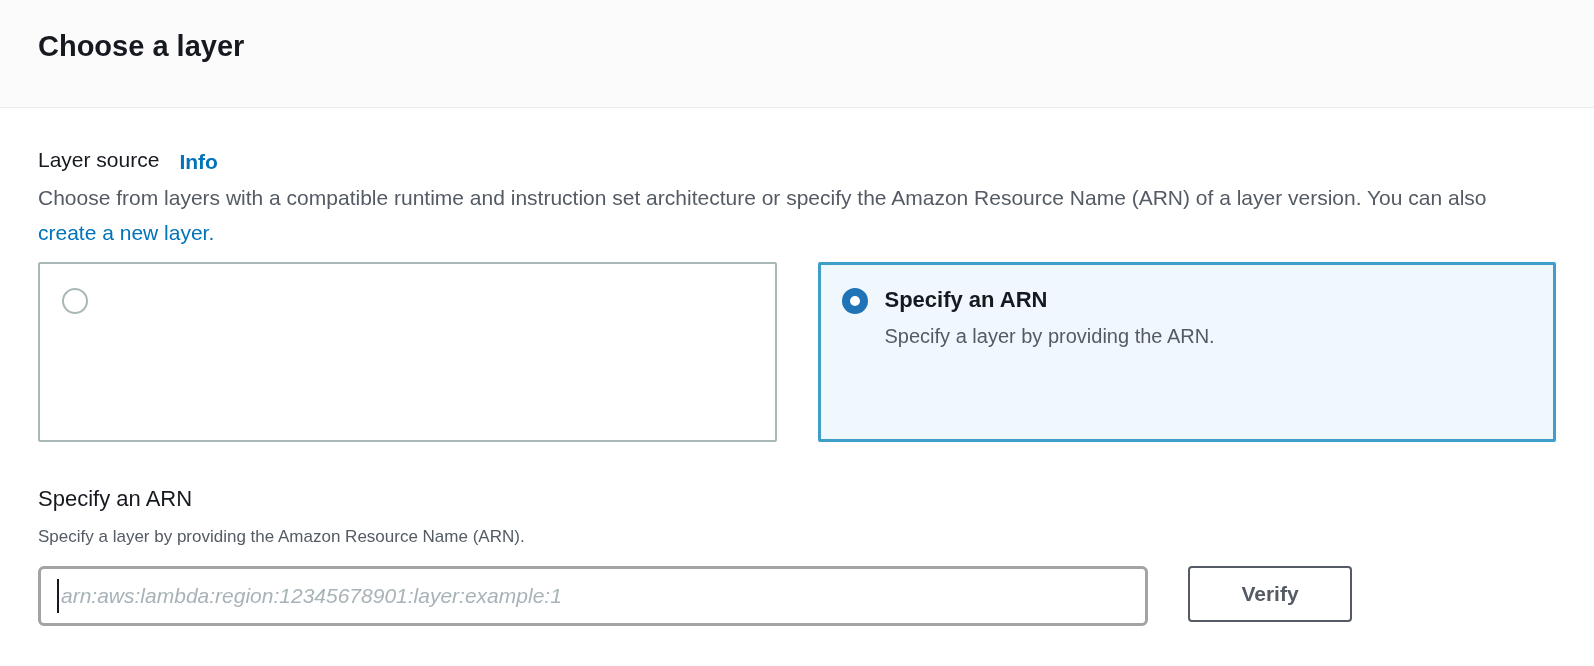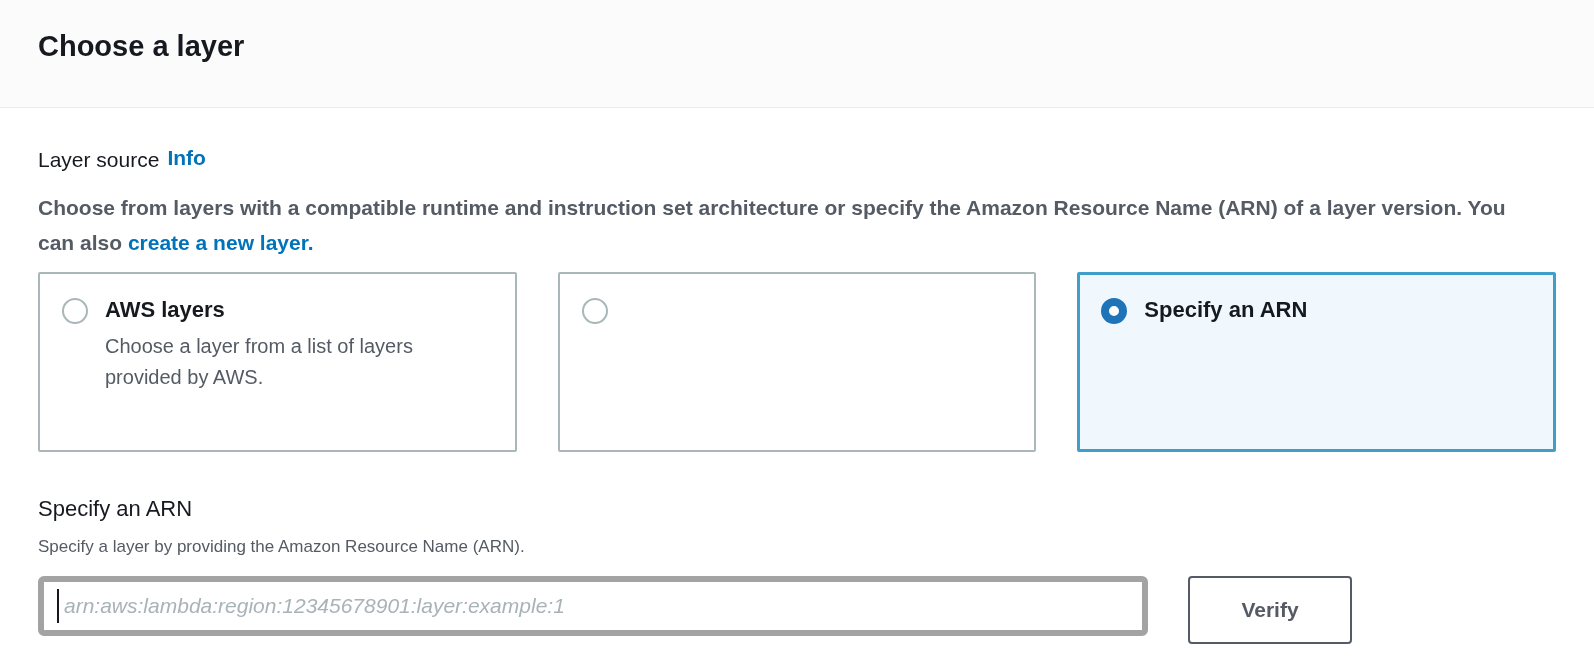--- a/index.html
+++ b/index.html
@@ -25,42 +25,41 @@
     line-height: 44px;
     color: #16191f;
   }
 
   
   .content { padding: 0 38px; }
 
   .field-row {
     margin-top: 38px;
     display: flex;
-    align-items: flex-start;
-    gap: 8px;
+    align-items: flex-end;
+    gap: 20px;
   }
   .field-label {
     font-size: 21px;
     line-height: 28px;
     color: #16191f;
   }
   .info-link {
     font-size: 21px;
     font-weight: bold;
     color: #0073bb;
     text-decoration: none;
     cursor: pointer;
   }
   .field-desc {
-    margin-top: 16px;
+    margin-top: 6px;
     font-size: 21px;
     line-height: 35px;
     color: #545b64;
     max-width: 1470px;
-    font-weight: bold;
   }
   .inline-link {
     color: #0073bb;
     text-decoration: none;
     cursor: pointer;
   }
 
   
   .cards {
     display: flex;
@@ -130,21 +129,21 @@
     align-items: flex-start;
   }
   .arn-input-wrap {
     position: relative;
     width: 1110px;
     flex: none;
   }
   .arn-input {
     width: 100%;
     height: 60px;
-    border: 6px solid #a3a3a3;
+    border: 3px solid #a3a3a3;
     border-radius: 6px;
     padding: 0 16px 0 20px;
     font-family: "Liberation Sans", sans-serif;
     font-size: 21px;
     color: #16191f;
     outline: none;
     background: #ffffff;
   }
   .arn-input::placeholder {
     font-style: italic;
@@ -155,21 +154,21 @@
     position: absolute;
     left: 19px;
     top: 13px;
     width: 2px;
     height: 34px;
     background: #16191f;
   }
   .verify-btn {
     margin-left: 40px;
     width: 164px;
-    height: 68px;
+    height: 56px;
     background: #ffffff;
     border: 2px solid #545b64;
     border-radius: 4px;
     font-family: "Liberation Sans", sans-serif;
     font-size: 21px;
     font-weight: bold;
     color: #545b64;
     cursor: pointer;
   }
 </style>
@@ -184,36 +183,30 @@
 
   <div class="field-row">
     <span class="field-label">Layer source</span>
     <a class="info-link">Info</a>
   </div>
 
   <p class="field-desc"><span>Choose from layers with a compatible runtime and instruction set architecture or specify the Amazon Resource Name (ARN) of a layer version. You can also </span><a class="inline-link">create a new layer.</a></p>
 
   <div class="cards">
 
-    <div class="card">
-      <span class="radio"></span>
-      <div class="card-text">
-        <div class="card-title">AWS layers</div>
-        <div class="card-desc">Choose a layer from a list of layers provided by AWS.</div>
-      </div>
-    </div>
 
     <div class="card">
       <span class="radio"></span>
     </div>
 
     <div class="card selected">
       <span class="radio checked"></span>
       <div class="card-text">
         <div class="card-title">Specify an ARN</div>
+        <div class="card-desc">Specify a layer by providing the ARN.</div>
       </div>
     </div>
 
   </div>
 
   <h2 class="arn-heading">Specify an ARN</h2>
   <p class="arn-desc">Specify a layer by providing the Amazon Resource Name (ARN).</p>
 
   <div class="input-row">
     <div class="arn-input-wrap">

